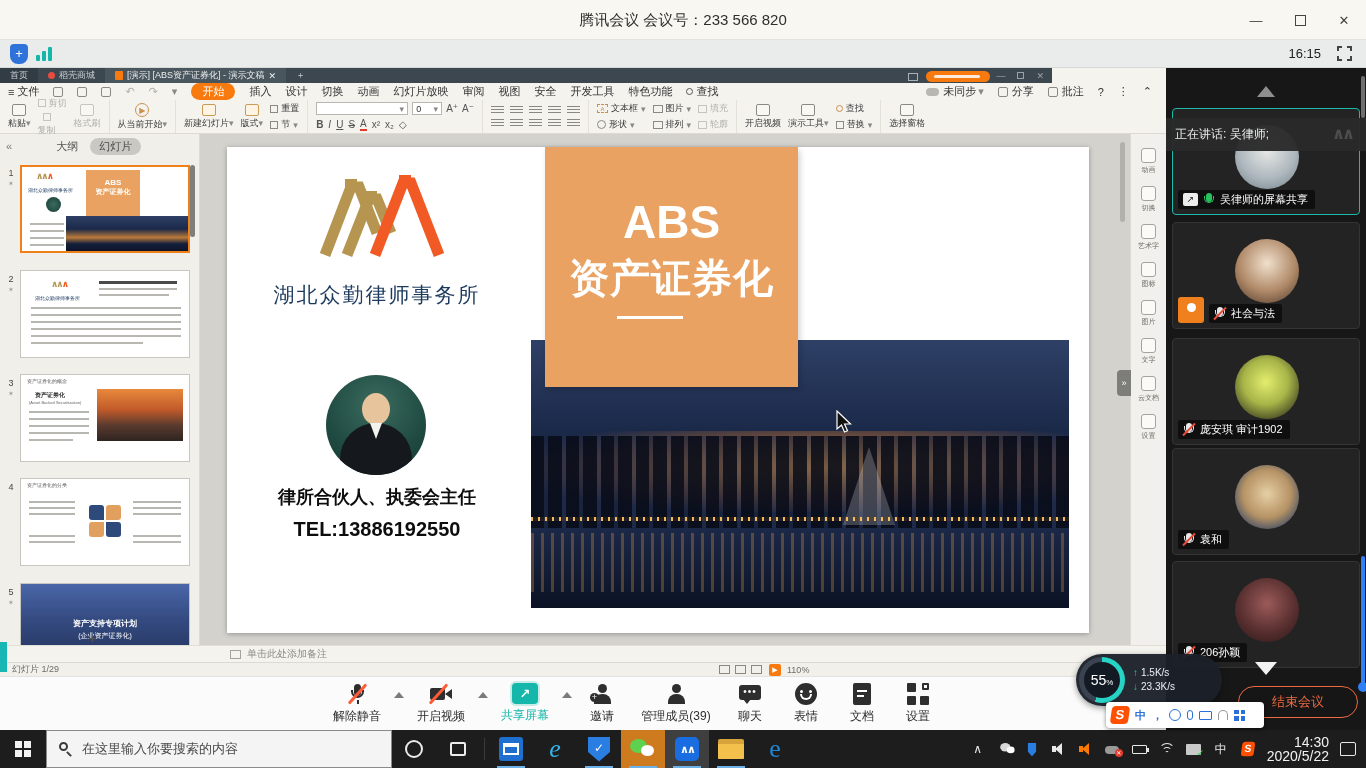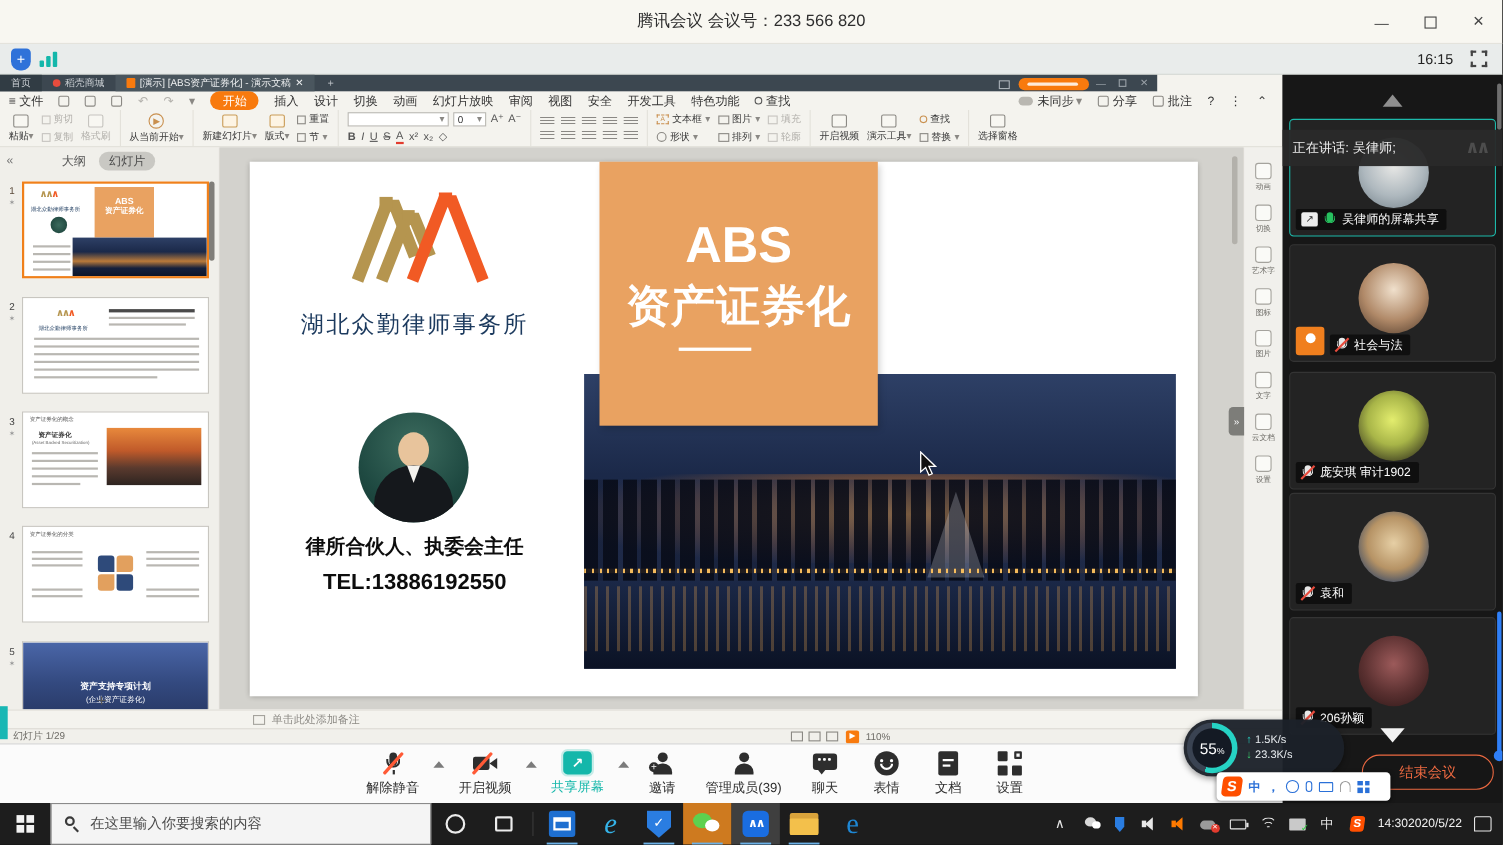--- a/index.html
+++ b/index.html
@@ -201,21 +201,21 @@
   .spk.orange .t{border-right-color:#ff7a00;}
   .cloudx{position:relative;width:16px;height:11px;}
   .cloudx .c{position:absolute;left:0;top:2px;width:14px;height:8px;border-radius:6px;background:#9a9a9a;}
   .cloudx .x{position:absolute;right:-2px;bottom:-2px;width:8px;height:8px;border-radius:50%;background:#e23b2e;color:#fff;font-size:6px;line-height:8px;text-align:center;}
   .batt{position:relative;width:15px;height:9px;border:1.5px solid #e8e8e8;border-radius:1px;}
   .batt:after{content:"";position:absolute;right:-3px;top:2px;width:2px;height:4px;background:#e8e8e8;}
   .wifi{position:relative;width:16px;height:12px;overflow:hidden;}
   .wifi i{position:absolute;left:50%;border:1.5px solid transparent;border-top:1.5px solid #e8e8e8;border-radius:50%;}
   .cardchk{position:relative;width:15px;height:11px;background:#c9c9c9;border-radius:1px;}
   .cardchk:after{content:"✓";position:absolute;right:-3px;bottom:-3px;color:#2ecc40;font-size:9px;font-weight:bold;}
-  .clock{display:flex;flex-direction:row;align-items:flex-end;justify-content:center;font-size:11px;line-height:14px;color:#f2f2f2;}
+  .clock{display:flex;flex-direction:column;align-items:flex-end;justify-content:center;font-size:14px;line-height:14px;color:#f2f2f2;}
   .notif{width:16px;height:14px;border:1.5px solid #e8e8e8;border-radius:2px 2px 2px 0;}
 
   
   .cursor{z-index:50;}
   .teal-accent{left:0;top:642px;width:7px;height:30px;background:#19b7b4;z-index:6;}
 </style>
 </head>
 <body>
 
 <div class="root">
@@ -329,21 +329,21 @@
             <span class="flex">
               <span>粘贴</span>
               <span style="color:#8a8884">▾</span>
             </span>
           </div>
         <div class="col" style="gap:3px;align-items:flex-start;">
           <span class="dim flex" style="gap:3px;">
               <span style="width:8px;height:8px;border:1px solid #c6c4bf;"></span>
               <span>剪切</span>
             </span>
-          <span class="dim flex" style="gap:3px;">
+          <span class="dim flex" style="gap:3px;flex-direction:column;">
               <span style="width:8px;height:8px;border:1px solid #c6c4bf;"></span>
               <span>复制</span>
             </span>
         </div>
         <div class="tbtn dim">
             <span class="gi plain" style="border-color:#c6c4bf"></span>
             <span>格式刷</span>
           </div>
       </div>
       <div class="tgroup">

